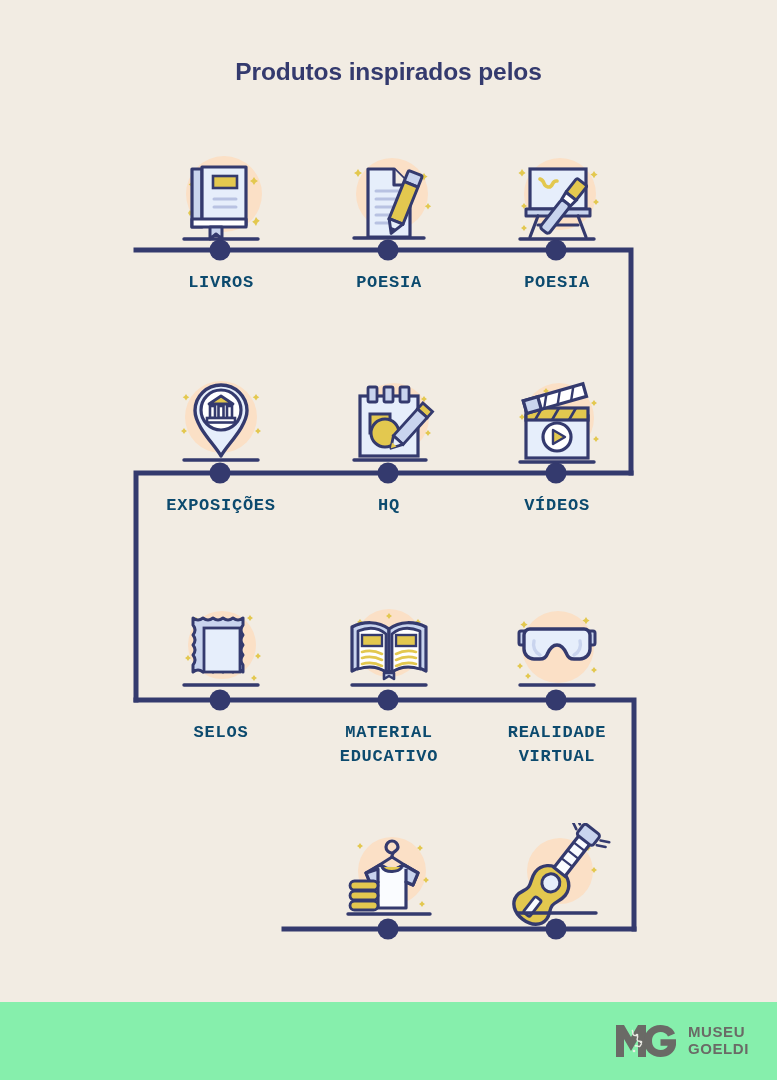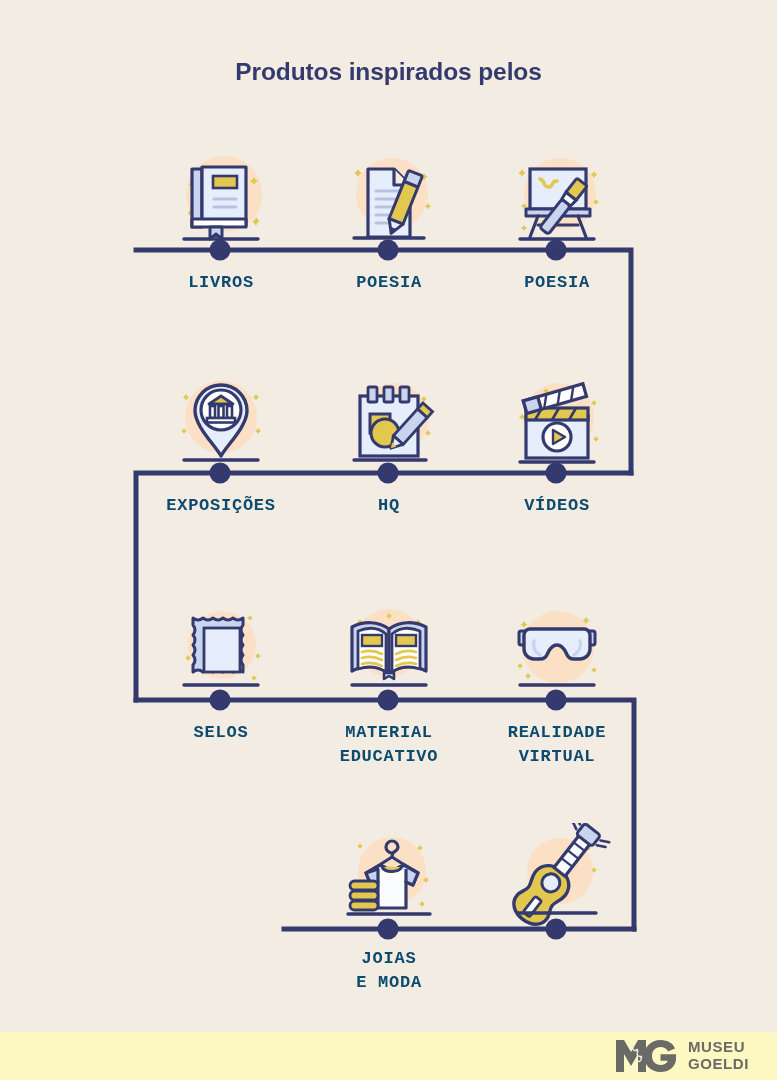--- a/index.html
+++ b/index.html
@@ -39,22 +39,22 @@
     font-weight:bold;
     letter-spacing:0.75px;
     line-height:1.42;
     margin-top:20px;
     white-space:pre-line;
     font-family:Liberation Mono, monospace;
   }
 
   
   .footer{
-    position:absolute;left:0;bottom:0;width:777px;height:48px;
-    background:#fef9c3;
+    position:absolute;left:0;bottom:0;width:777px;height:78px;
+    background:#86efac;
   }
   .logo{
     position:absolute;right:28px;top:50%;transform:translateY(-50%);
     display:flex;align-items:center;gap:11px;
   }
   .logo-mark{display:block;}
   .logo-text{
     color:#6a6a66;font-size:15px;font-weight:bold;line-height:1.12;
     letter-spacing:0.6px;
   }
@@ -366,22 +366,20 @@
         <path d="M32 50l5 12 7-3V46z" fill="#c9d4ee" stroke="#343a6e" stroke-width="3.2" stroke-linejoin="round"></path>
         <path d="M48 44c3 6 16 6 20 0" fill="#e3c84f" stroke="#343a6e" stroke-width="3" stroke-linejoin="round"></path>
         <g fill="#e3c84f" stroke="#343a6e" stroke-width="2.8">
           <rect x="16" y="58" width="28" height="9" rx="4.5"></rect>
           <rect x="16" y="68" width="28" height="9" rx="4.5"></rect>
           <rect x="16" y="78" width="28" height="9" rx="4.5"></rect>
         </g>
         <line x1="14" y1="91" x2="96" y2="91" stroke="#343a6e" stroke-width="3.4" stroke-linecap="round"></line>
       </svg>
     </div>
-    <div class="label"><span>JOIAS</span>
-<span>E MODA</span></div>
   </div>
 
   <div class="node" style="left:482px;top:823px;">
     <div class="icon-wrap">
       <svg viewBox="0 0 110 104">
         <circle cx="58" cy="48" r="33" fill="#fbe0c6"></circle>
         <g fill="#e3c84f">
             <path d="M86 22l1.2 1.8L89 25l-1.8 1.2L86 28l-1.2-1.8L83 25l1.8-1.2z"></path>
             <path d="M92 44l1.2 1.8L95 47l-1.8 1.2L92 50l-1.2-1.8L89 47l1.8-1.2z"></path>
             <path d="M24 64l1.2 1.8L27 67l-1.8 1.2L24 70l-1.2-1.8L21 67l1.8-1.2z"></path>

